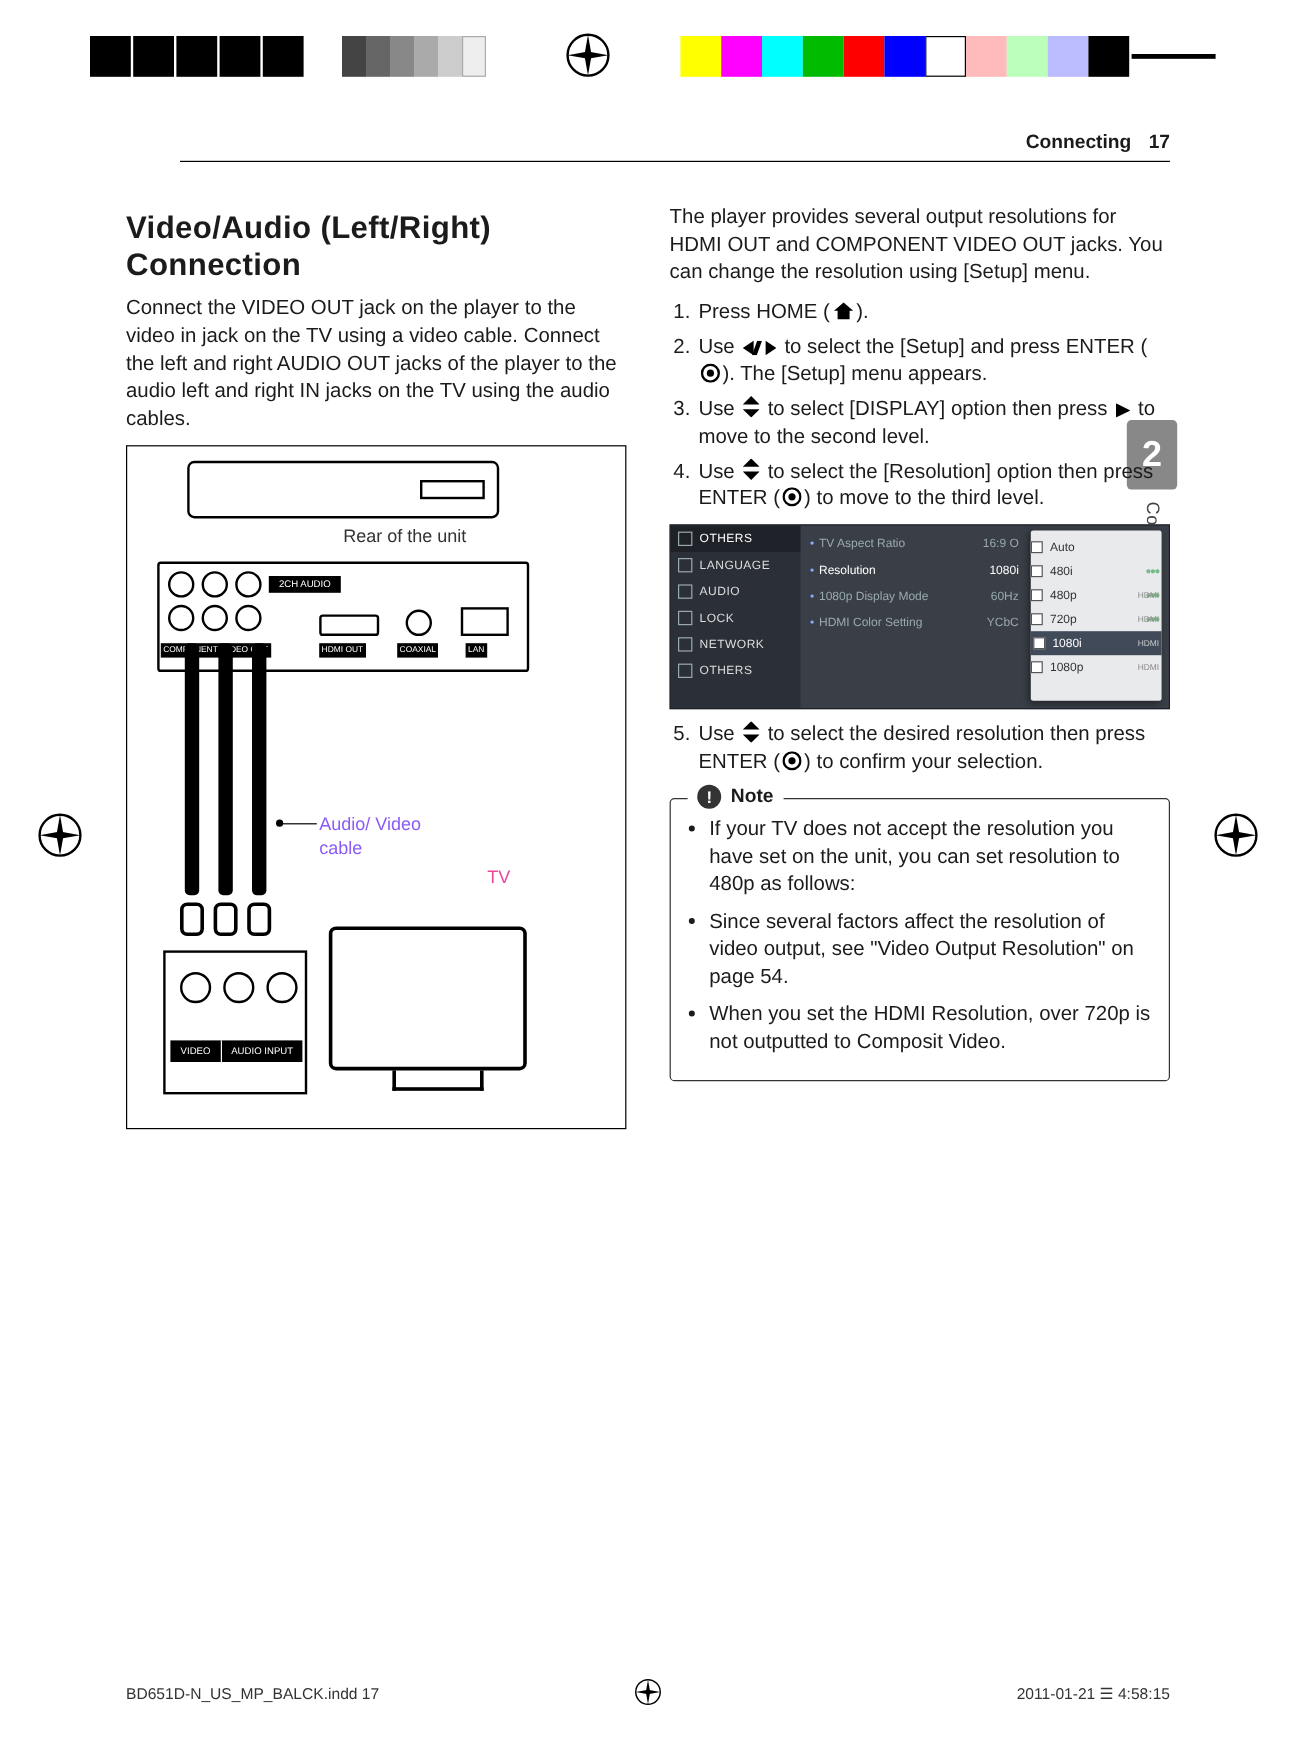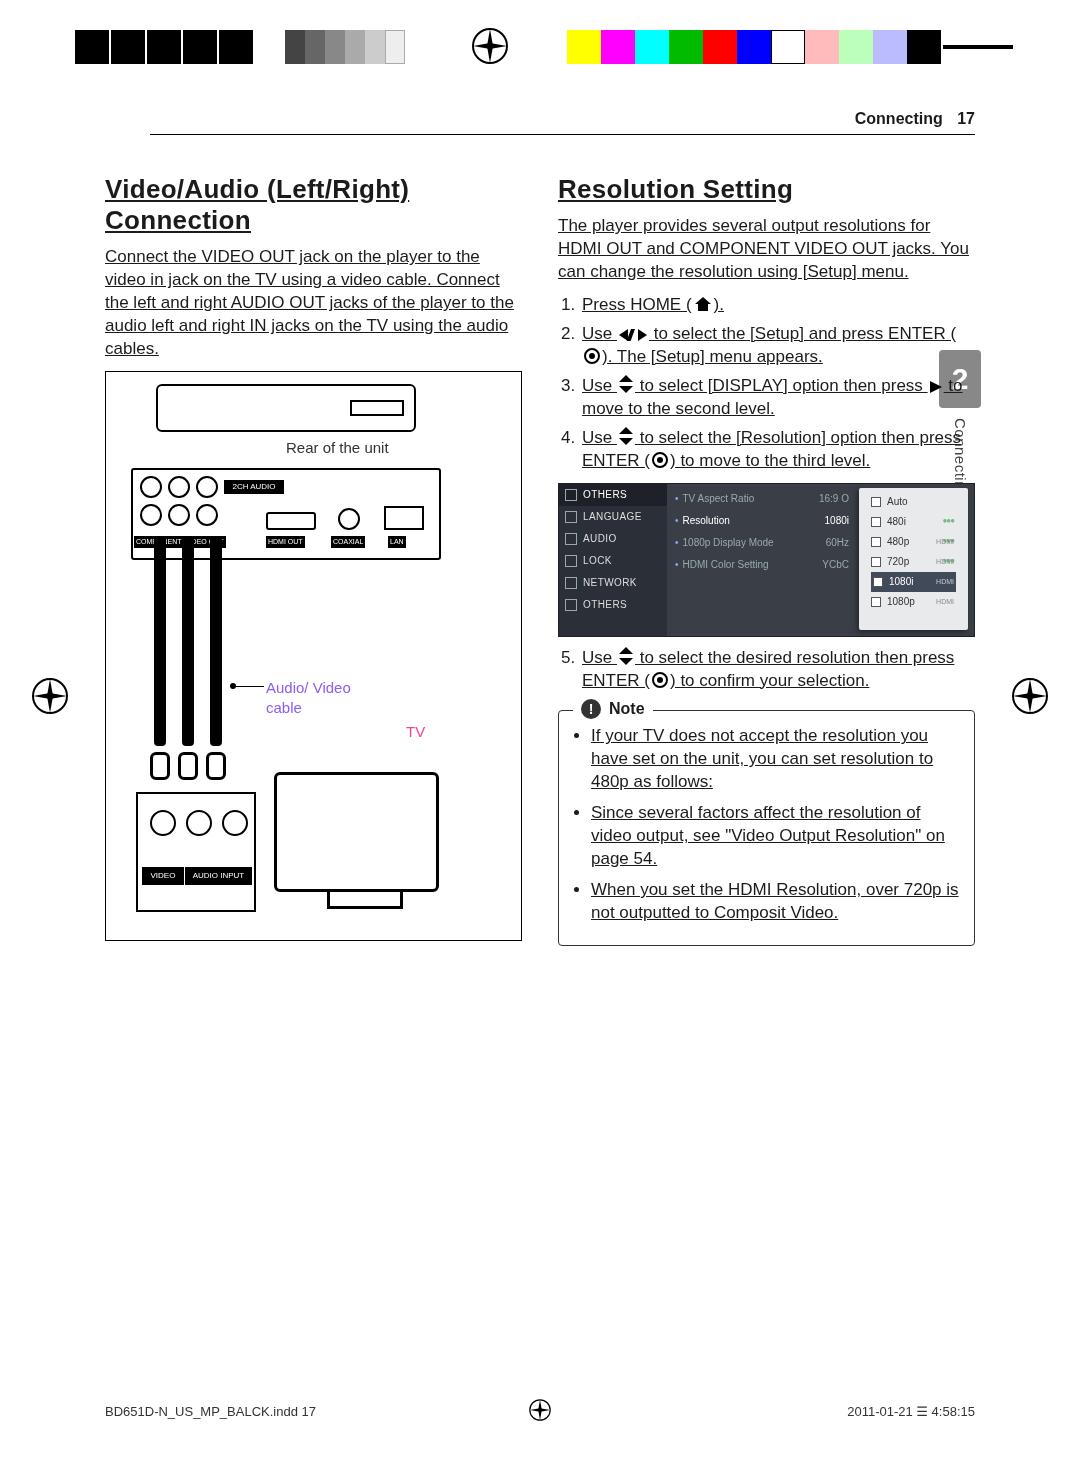--- a/index.html
+++ b/index.html
@@ -39,21 +39,21 @@
     position:absolute;
     left: 105px; right: 105px;
     top: 90px; bottom: 90px;
   }
 
   .running { position:absolute; right:0; top:18px; font-size:16px; }
   .running .lbl { font-weight:700; margin-right:10px; }
   .running .pg  { font-weight:700; }
   .hr-top { position:absolute; right:0; top:44px; width: 825px; height:1px; background:#000; }
 
-  .content { position:absolute; top:80px; left:0; right:0; bottom:70px; display:flex; gap:36px;text-decoration:underline; }
+  .content { position:absolute; top:80px; left:0; right:0; bottom:70px; display:flex; gap:36px; }
   .col { flex:1 1 0; min-width:0; }
 
   h2.sect { font-size:26px; font-weight:700; letter-spacing:.3px; margin: 4px 0 10px; line-height:1.2; }
 
   p.body { margin: 0 0 10px 0; }
 
   ol.steps { margin: 10px 0 10px 0; padding-left: 22px; }
   ol.steps > li { margin-bottom: 6px; padding-left:2px; }
 
   .glyph { display:inline-block; vertical-align:-2px; margin:0 2px; }
@@ -136,21 +136,21 @@
   }
   .osd-left { position:absolute; left:0; top:0; bottom:0; width:108px; background:#2b3038; }
   .osd-left .row{ display:flex; align-items:center; gap:6px; height:22px; padding:0 6px; font-size:10px; letter-spacing:.4px; }
   .osd-left .row.sel { background:#1e2228; color:#fff; }
   .osd-left .ic { width:12px; height:12px; border:1px solid #9aa; display:inline-block; }
   .osd-mid { position:absolute; left:108px; top:0; bottom:0; width:190px; padding:4px 8px; }
   .osd-mid .mrow { display:flex; justify-content:space-between; font-size:10px; height:22px; align-items:center; color:#9aa; }
   .osd-mid .mrow.hl { color:#fff; }
   .osd-mid .mrow .dot{ color:#8aa6ff; margin-right:4px;}
   .osd-pop { position:absolute; left:300px; top:4px; right:6px; bottom:6px;
-    background:#e9eaec; color:#333; border-radius:2px; padding:4px 12px; font-size:10px; box-shadow:-2px 2px 5px rgba(0,0,0,.4); }
+    background:#e9eaec; color:#333; border-radius:2px; padding:4px 0; font-size:10px; box-shadow:-2px 2px 5px rgba(0,0,0,.4); }
   .osd-pop .prow{ display:flex; align-items:center; height:20px; gap:6px; position:relative; }
   .osd-pop .cb { width:10px; height:10px; border:1px solid #555; background:#fff; }
   .osd-pop .prow.selp { background:#404a58; color:#fff; padding:0 2px; }
   .osd-pop .prow.selp .cb{ background:#fff; }
   .osd-pop .light { position:absolute; right:2px; font-size:8px; color:#7b8; letter-spacing:-1px;}
   .osd-pop .hdmitag { position:absolute; right:2px; font-size:7px; color:#888; }
 
   
   .note-box { border:1px solid #333; border-radius:4px; padding: 14px 14px 12px; margin-top:18px; position:relative; }
   .note-title {
@@ -287,21 +287,20 @@
         <div class="tvstrip">
           <span>VIDEO</span>
           <span>AUDIO INPUT</span>
         </div>
 
         <div class="monitor"></div>
       </div>
     </div>
 
     <div class="col">
-      <h2 class="sect">Resolution Setting</h2>
       <p class="body">The player provides several output resolutions for HDMI OUT and COMPONENT VIDEO OUT jacks. You can change the resolution using [Setup] menu.</p>
 
       <ol class="steps">
         <li>
           <span>Press HOME (</span><span class="glyph"><svg width="18" height="16" viewBox="0 0 18 16">
                 <polygon points="9,1 17,8 14,8 14,15 4,15 4,8 1,8" fill="#000"></polygon>
               </svg></span><span>).</span>
         </li>
         <li>
           <span>Use </span><span class="glyph"><svg width="28" height="12" viewBox="0 0 28 12">

